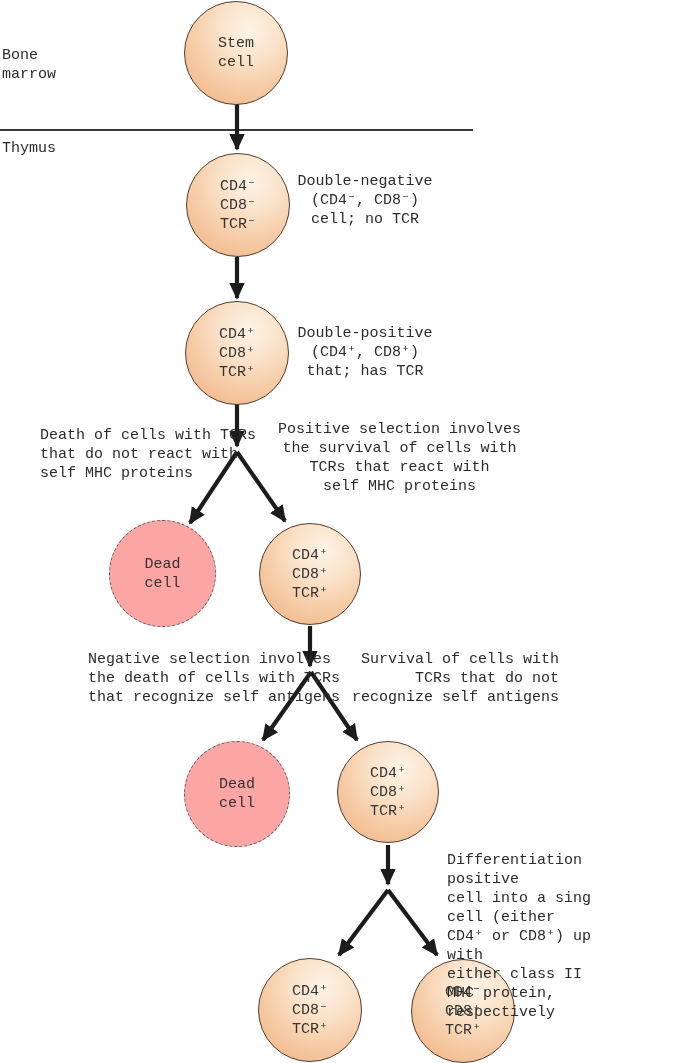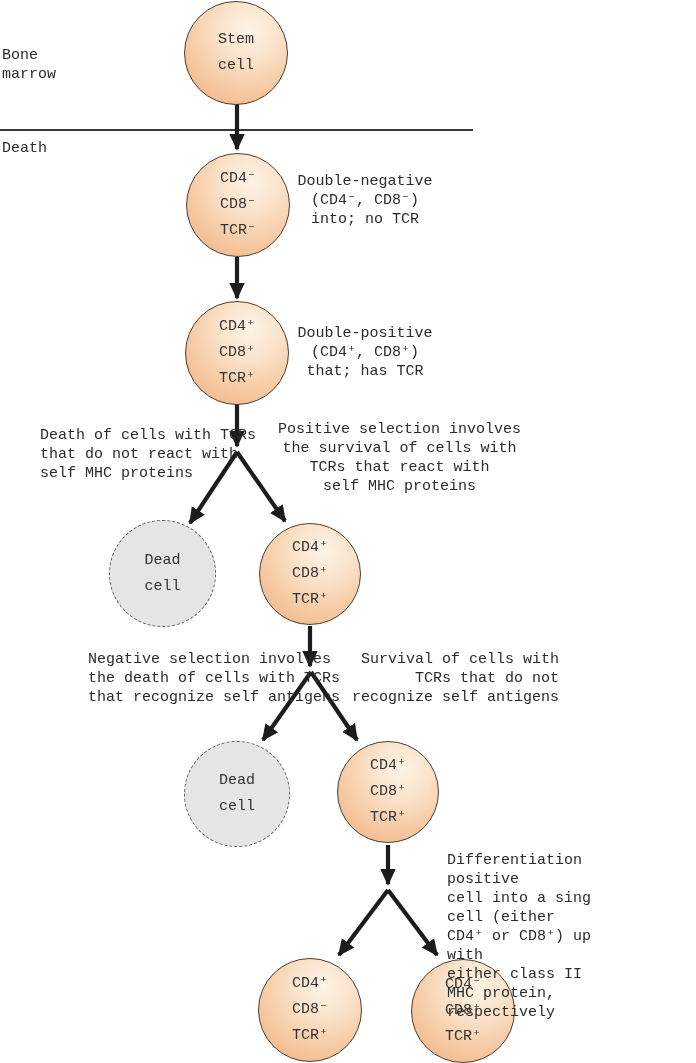--- a/index.html
+++ b/index.html
@@ -25,26 +25,26 @@
     border-radius: 50%;
     border: 1.2px solid #4e3d30;
     background: radial-gradient(circle at 63% 27%,
       #fdf3e6 0%, #fae3cb 30%, #f6cda8 58%, #f2ba8e 85%, #efb288 100%);
     display: flex;
     align-items: center;
     justify-content: center;
     box-sizing: border-box;
   }
   .cell.dead {
-    background: #e5e5e5;
+    background: #fca5a5;
     border: 1.4px dashed #5d5d5d;
   }
   .cell-label {
     font-size: 15px;
-    line-height: 26px;
+    line-height: 19px;
     text-align: center;
     white-space: pre-line;
     color: #333333;
   }
   .divider {
     position: absolute;
     left: 0; top: 129px;
     width: 473px; height: 1.6px;
     background: #3a3a3a;
   }
@@ -60,21 +60,21 @@
   }
 </style>
 </head>
 <body>
 
 <div class="canvas">
 
   <div class="txt" style="left:2px; top:46px;">Bone
 marrow</div>
   <div class="divider"></div>
-  <div class="txt" style="left:2px; top:139px;">Death</div>
+  <div class="txt" style="left:2px; top:139px;">Thymus</div>
 
   <svg class="arrows" viewBox="0 0 696 1063">
     <defs>
       <marker id="ah" viewBox="0 0 4 4" markerWidth="4" markerHeight="4" refX="3.6" refY="2" orient="auto" markerUnits="strokeWidth">
         <path d="M0,0.15 L4,2 L0,3.85 Z" fill="#1c1c1c"></path>
       </marker>
     </defs>
     <path class="shaft" d="M237,103 L237,149" marker-end="url(#ah)"></path>
     <path class="shaft" d="M237,257 L237,298" marker-end="url(#ah)"></path>
     <path class="shaft" d="M237,404 L237,446" marker-end="url(#ah)"></path>
@@ -134,21 +134,21 @@
   </div>
 
   <div class="cell" style="left:411px; top:959px; width:104px; height:104px;">
     <span class="cell-label">CD4⁻
 CD8⁺
 TCR⁺</span>
   </div>
 
   <div class="txt center" style="left:294px; top:172px; width:142px;">Double-negative
 (CD4⁻, CD8⁻)
-into; no TCR</div>
+cell; no TCR</div>
 
   <div class="txt center" style="left:294px; top:324px; width:142px;">Double-positive
 (CD4⁺, CD8⁺)
 that; has TCR</div>
 
   <div class="txt" style="left:40px; top:426px;">Death of cells with TCRs
 that do not react with
 self MHC proteins</div>
 
   <div class="txt" style="left:278px; top:420px;text-align:center;">Positive selection involves

